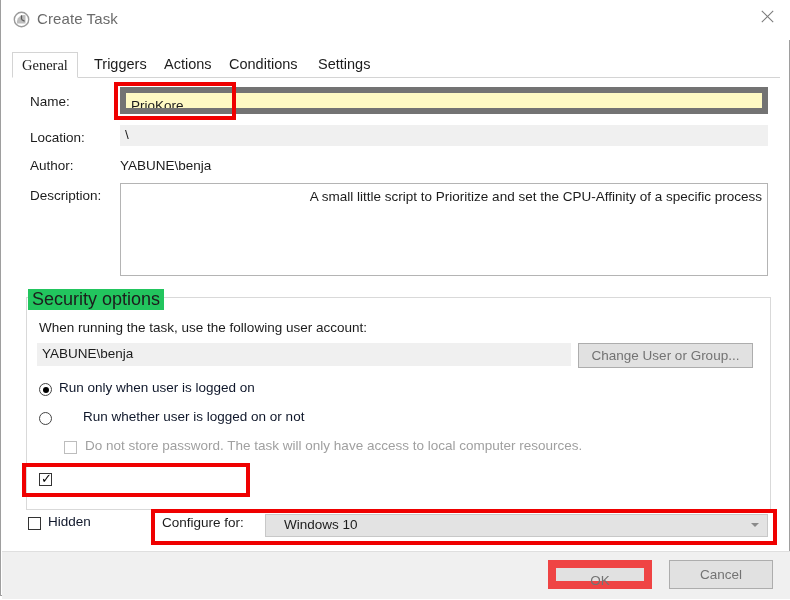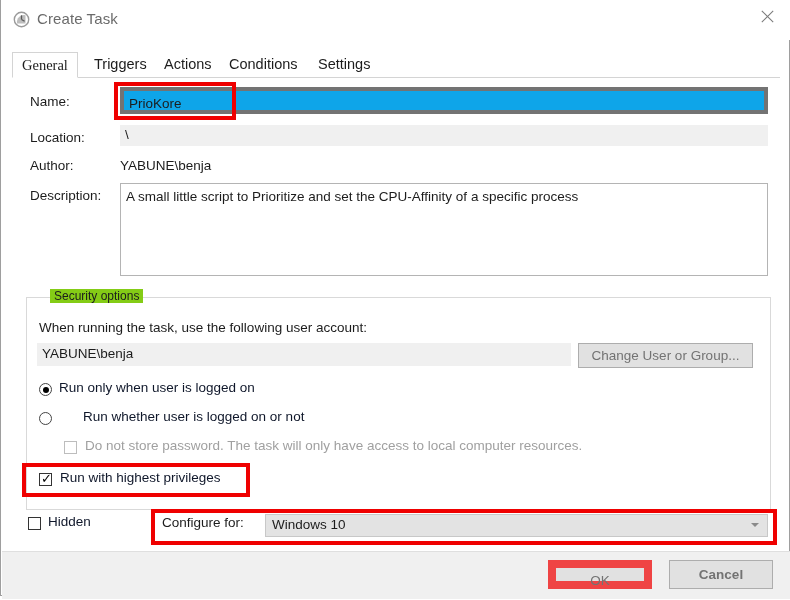--- a/index.html
+++ b/index.html
@@ -97,22 +97,22 @@
   
   .row-label {
     position: absolute;
     font-size: 13.5px;
     color: #1c1c1c;
     white-space: nowrap;
   }
   .txtbox {
     position: absolute;
     box-sizing: border-box;
-    border: 4px solid #737373;
-    background: #0ea5e9;
+    border: 6px solid #737373;
+    background: #fef9c3;
     font-family: "Liberation Sans", sans-serif;
     font-size: 13.5px;
     color: #1c1c1c;
     padding: 0 5px;
     line-height: 22px;
     white-space: nowrap;
     overflow: hidden;
   }
   .readonly {
     border: none;
@@ -121,37 +121,38 @@
   .textarea {
     position: absolute;
     box-sizing: border-box;
     border: 1px solid #b4b4b4;
     background: #ffffff;
     font-size: 13.5px;
     color: #1c1c1c;
     padding: 4px 5px;
     line-height: 17px;
     overflow: hidden;
+    text-align: right;
   }
 
   
   #secgroup {
     position: absolute;
     left: 25px; top: 297px;
     width: 745px; height: 213px;
     border: 1px solid #d9d9d9;
     box-sizing: border-box;
     background: transparent;
   }
   #secgroup-title {
     position: absolute;
-    left: 49px; top: 289px;
-    background: #84cc16;
+    left: 27px; top: 289px;
+    background: #22c55e;
     padding: 0 4px;
-    font-size: 12px;
+    font-size: 18px;
     color: #1c1c1c;
     white-space: nowrap;
   }
 
   
   .radio-outer {
     position: absolute;
     width: 13px; height: 13px;
     border-radius: 50%;
     border: 1px solid #444;
@@ -210,21 +211,21 @@
   #combo {
     position: absolute;
     left: 264px; top: 514px;
     width: 503px; height: 23px;
     background: #e3e3e3;
     border: 1px solid #c8c8c8;
     box-sizing: border-box;
   }
   #combo-text {
     position: absolute;
-    left: 6px; top: 2px;
+    left: 18px; top: 2px;
     font-size: 13.5px;
     color: #1c1c1c;
     white-space: nowrap;
   }
   #combo-arrow {
     position: absolute;
     right: 8px; top: 8px;
     width: 0; height: 0;
     border-left: 4px solid transparent;
     border-right: 4px solid transparent;
@@ -309,33 +310,32 @@
 
   <div class="radio-outer" style="left:38px; top:412px;"></div>
   <div class="opt-label" style="left:58px; top:409px;margin-left:24px;">Run whether user is logged on or not</div>
 
   <div class="chk disabled" style="left:63px; top:441px;"></div>
   <div class="opt-label disabled" style="left:84px; top:438px;">Do not store password.  The task will only have access to local computer resources.</div>
 
   <div class="chk" style="left:38px; top:473px;">
     <span class="tick">✓</span>
   </div>
-  <div class="opt-label" style="left:59px; top:470px;">Run with highest privileges</div>
 
   <div class="chk" style="left:27px; top:517px;"></div>
   <div class="opt-label" style="left:47px; top:514px;">Hidden</div>
 
   <div class="row-label" style="left:161px; top:515px;">Configure for:</div>
 
   <div id="combo">
     <span id="combo-text">Windows 10</span>
     <span id="combo-arrow"></span>
   </div>
 
   <div id="bottombar"></div>
   <div class="btn default" style="left:547px; top:560px; width:104px; height:29px; line-height:26px; z-index:10;">OK</div>
-  <div class="btn" style="left:668px; top:560px; width:104px; height:29px; line-height:27px; z-index:10;font-weight:bold;">Cancel</div>
+  <div class="btn" style="left:668px; top:560px; width:104px; height:29px; line-height:27px; z-index:10;">Cancel</div>
 
   <div class="redbox" style="left:113px; top:82px; width:122px; height:38px;"></div>
   <div class="redbox" style="left:21px; top:463px; width:228px; height:34px;"></div>
   <div class="redbox" style="left:150px; top:509px; width:626px; height:36px;"></div>
 
 </div>
 
 </body></html>

